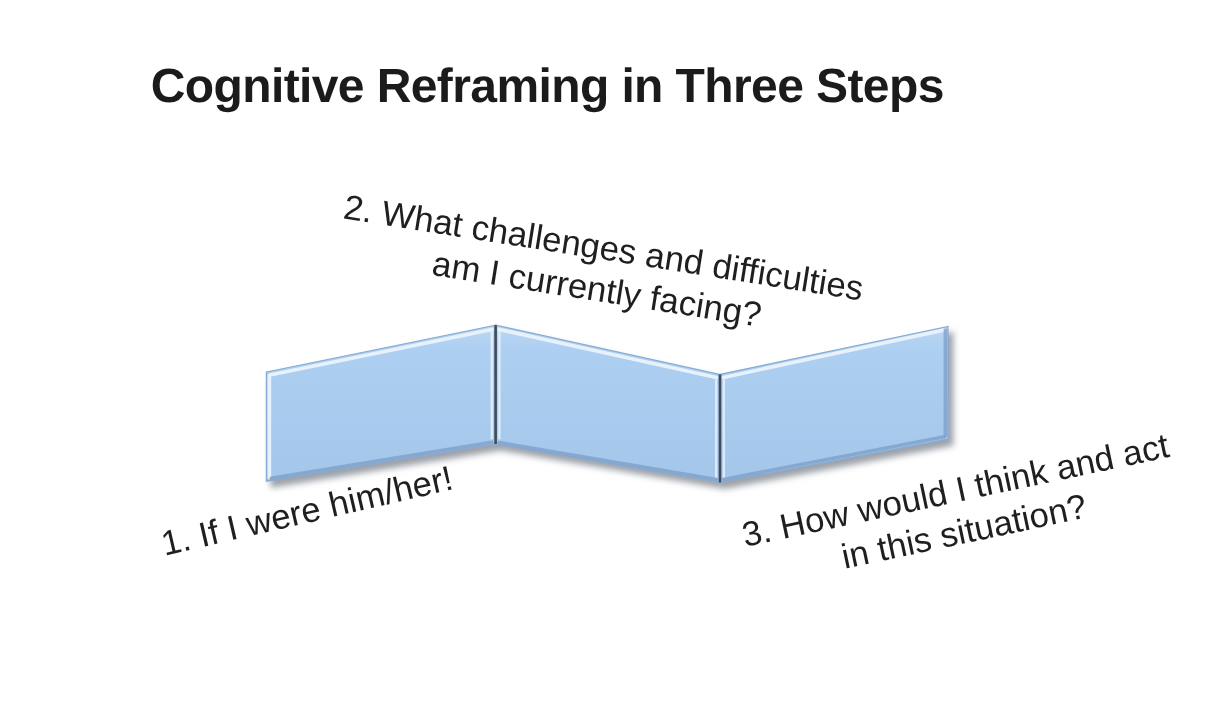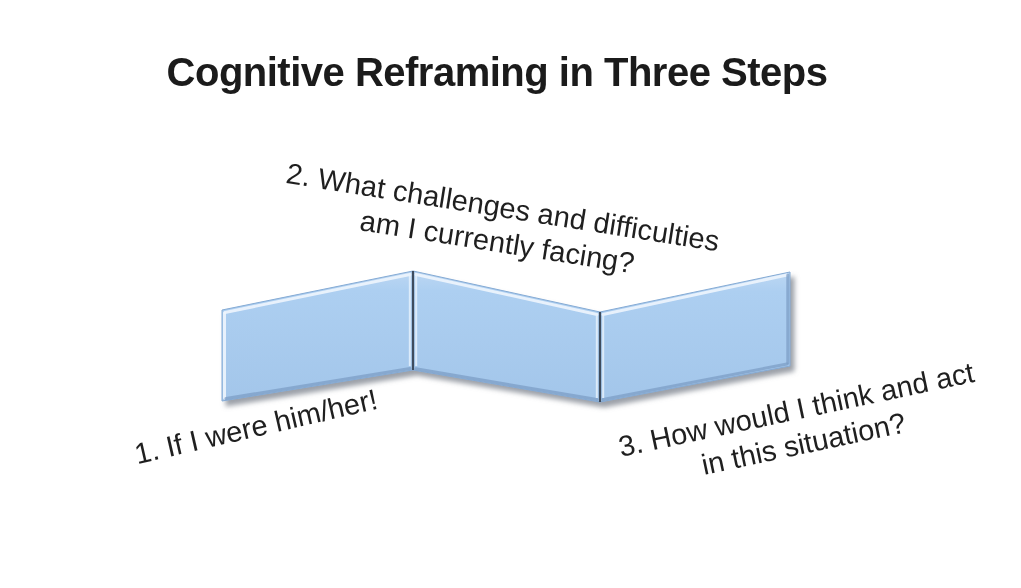--- a/index.html
+++ b/index.html
@@ -11,21 +11,21 @@
   .slide {
     position: relative;
     width: 1021px;
     height: 588px;
     background: #ffffff;
     overflow: hidden;
   }
   .title {
     position: absolute;
     top: 50px;
-    left: 497px;
+    left: 456px;
     transform: translateX(-50%);
     margin: 0;
     font-size: 40px;
     font-weight: 700;
     letter-spacing: -0.5px;
     color: #1b1b1b;
     white-space: nowrap;
   }
   .step-label {
     position: absolute;

